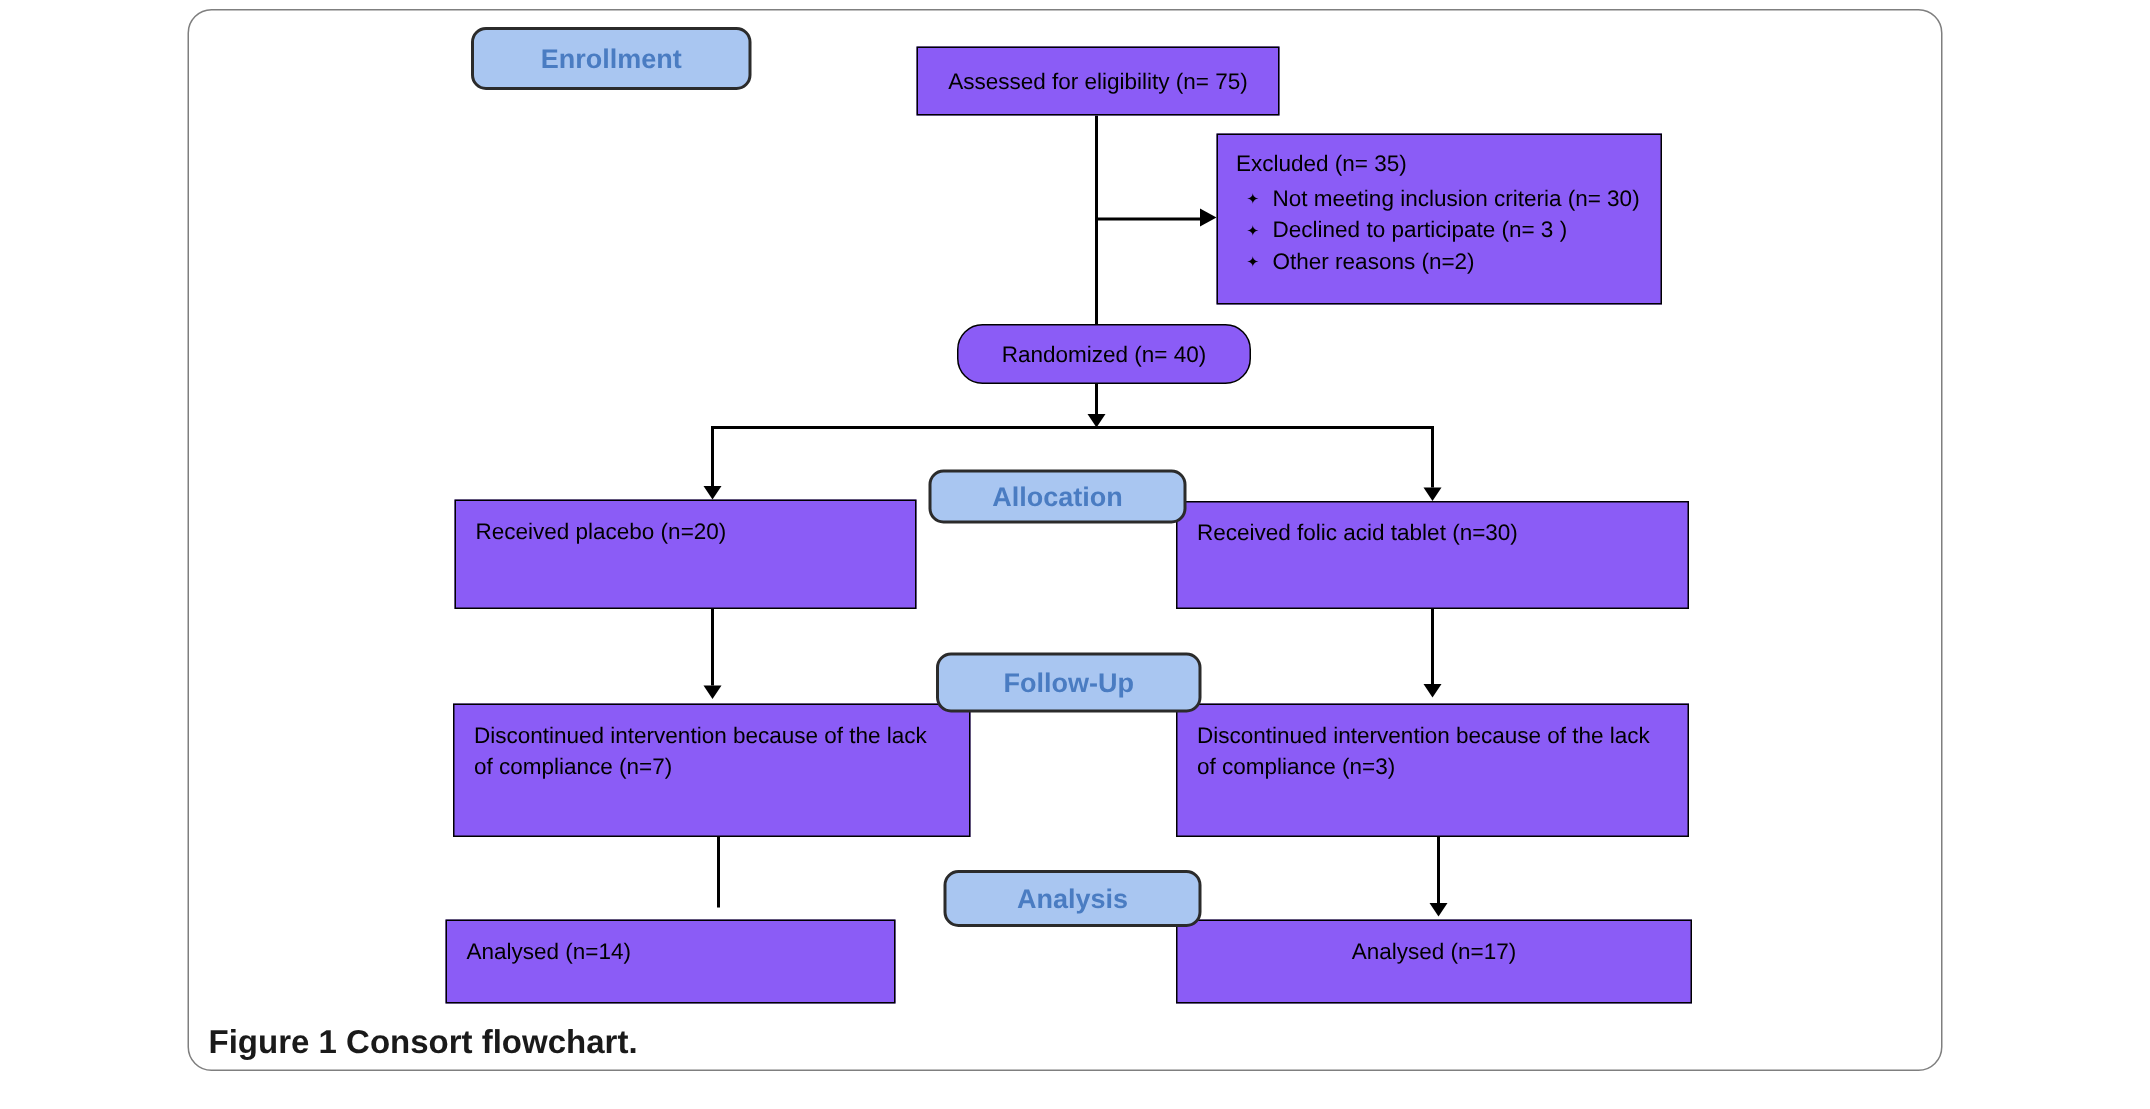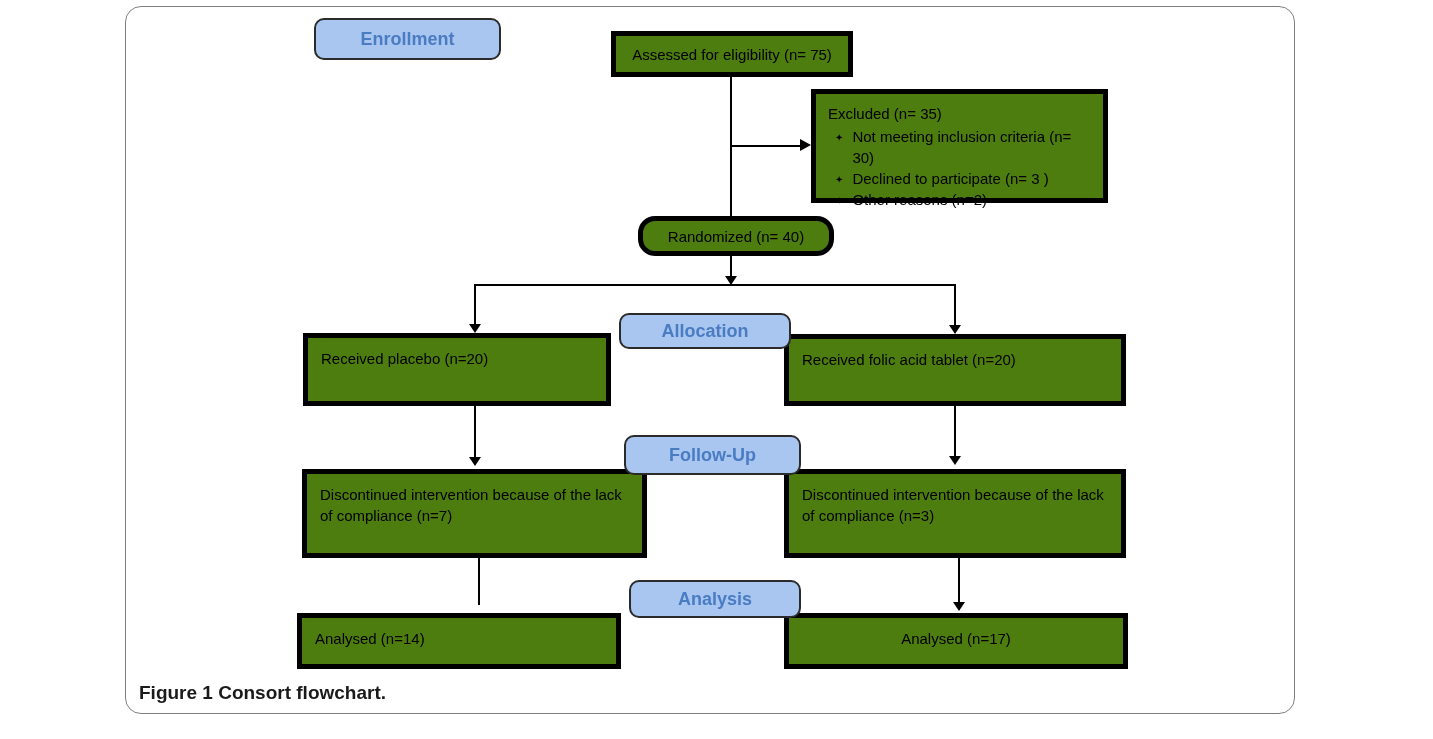--- a/index.html
+++ b/index.html
@@ -1,36 +1,36 @@
 <!DOCTYPE html>
 <html><head>
 <meta charset="utf-8">
 <style>
   html,body{margin:0;padding:0;background:#fff;}
   .screen{position:relative;width:1433px;height:739px;background:#fff;overflow:hidden;
           font-family:"Liberation Sans","DejaVu Sans",sans-serif;color:#000;}
   .panel{position:absolute;left:125px;top:6px;width:1170px;height:708px;
          border:1px solid #7f7f7f;border-radius:16px;background:#fff;box-sizing:border-box;}
-  .box{position:absolute;background:#4d7c0f;border:5px solid #000000;box-sizing:border-box;
+  .box{position:absolute;background:#8b5cf6;border:1px solid #000000;box-sizing:border-box;
        font-size:15px;line-height:1.4;z-index:2;}
   .box.center{display:flex;align-items:center;justify-content:center;text-align:center;}
   .box.topleft{padding:10px 13px;}
   .stage{position:absolute;background:#a9c6f1;border:2px solid #2b2b2b;border-radius:10px;
          display:flex;align-items:center;justify-content:center;
          font-size:18px;font-weight:bold;color:#4a7cc2;z-index:5;box-sizing:border-box;}
   .vline{position:absolute;width:2px;background:#000;z-index:1;}
   .hline{position:absolute;height:2px;background:#000;z-index:1;}
   .arrow-down{position:absolute;width:0;height:0;z-index:3;
     border-left:6px solid transparent;border-right:6px solid transparent;border-top:9px solid #000;}
   .arrow-right{position:absolute;width:0;height:0;z-index:3;
     border-top:6px solid transparent;border-bottom:6px solid transparent;border-left:11px solid #000;}
   .exc-title{margin-bottom:2px;}
   .exc-item{display:flex;align-items:baseline;}
   .exc-bullet{font-size:10px;margin:0 9px 0 7px;flex:none;position:relative;top:-1px;}
-  .caption{position:absolute;left:138px;top:681px;font-size:19px;color:#1a1a1a;z-index:2;}
+  .caption{position:absolute;left:138px;top:681px;font-size:22px;color:#1a1a1a;z-index:2;}
   .caption .lbl{font-weight:700;}
   .caption .txt{font-weight:600;}
 </style>
 </head>
 <body>
 
 <div class="screen">
   <div class="panel">
 
     <div class="stage" style="left:188px;top:11px;width:187px;height:42px;">
@@ -67,31 +67,31 @@
     </div>
 
     <div class="box center" style="left:512px;top:209px;width:196px;height:40px;border-radius:17px;">
       <span>Randomized (n= 40)</span>
     </div>
 
     <div class="box topleft" style="left:177px;top:326px;width:308px;height:73px;">
       <span>Received placebo (n=20)</span>
     </div>
     <div class="box topleft" style="left:658px;top:327px;width:342px;height:72px;">
-      <span>Received folic acid tablet (n=20)</span>
+      <span>Received folic acid tablet (n=30)</span>
     </div>
 
     <div class="box topleft" style="left:176px;top:462px;width:345px;height:89px;">
       <span>Discontinued intervention because of the lack of compliance (n=7)</span>
     </div>
     <div class="box topleft" style="left:658px;top:462px;width:342px;height:89px;">
       <span>Discontinued intervention because of the lack of compliance (n=3)</span>
     </div>
 
-    <div class="box topleft" style="left:171px;top:606px;width:324px;height:56px;">
+    <div class="box topleft" style="left:171px;top:606px;width:300px;height:56px;">
       <span>Analysed (n=14)</span>
     </div>
     <div class="box topleft" style="left:658px;top:606px;width:344px;height:56px;text-align:center;">
       <span>Analysed (n=17)</span>
     </div>
 
     <div class="vline" style="left:604px;top:70px;height:140px;"></div>
     <div class="hline" style="left:604px;top:138px;width:70px;"></div>
     <div class="arrow-right" style="left:674px;top:132px;"></div>
 

